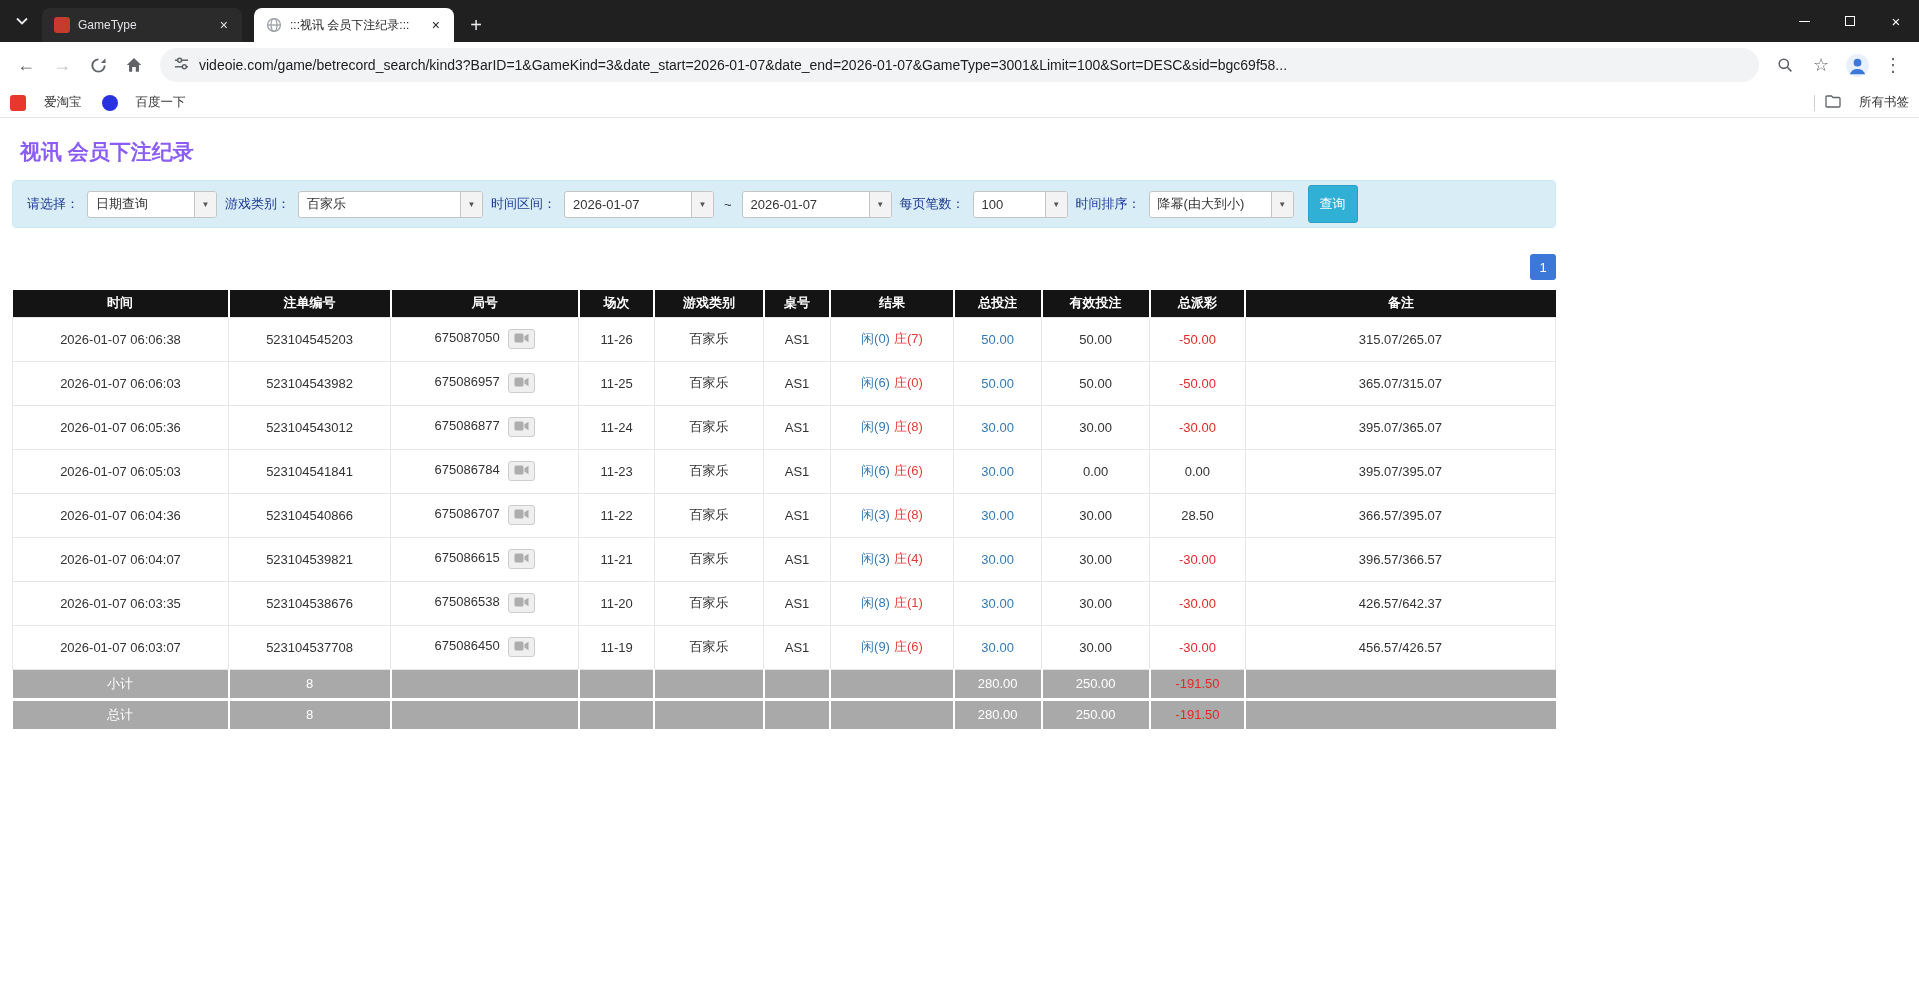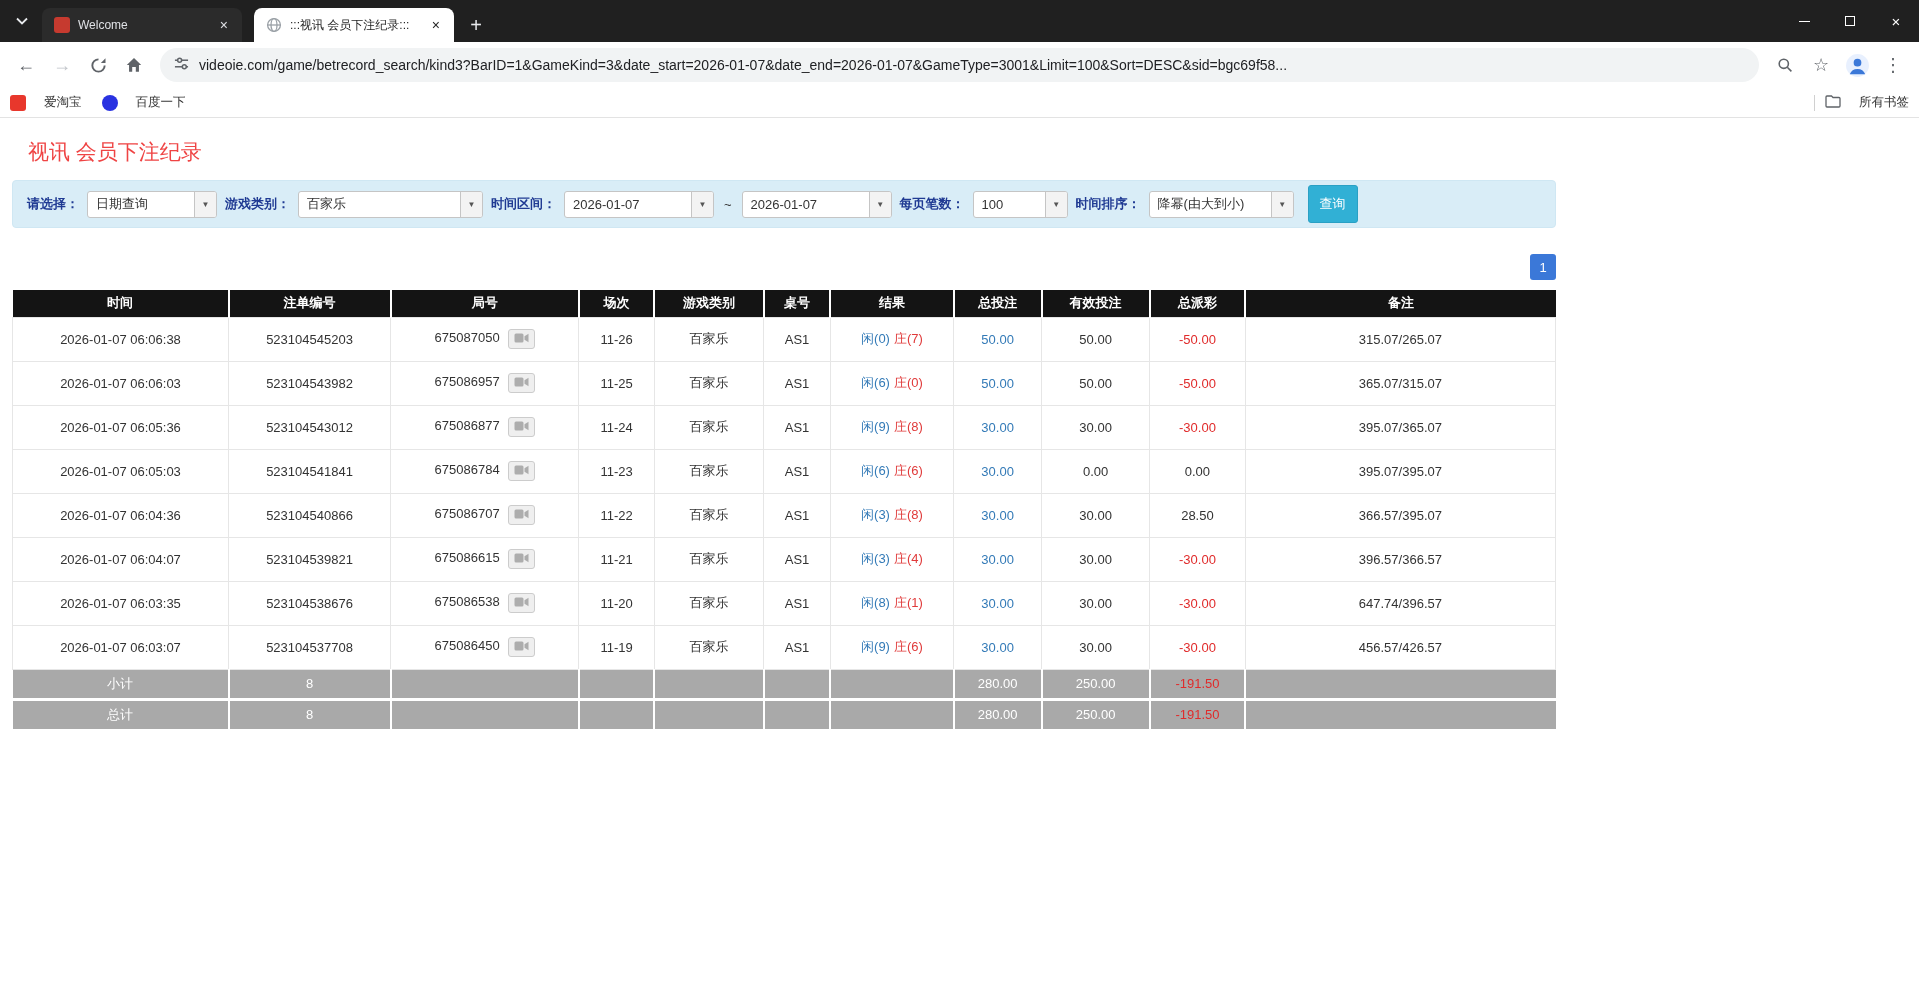--- a/index.html
+++ b/index.html
@@ -33,24 +33,24 @@
   .bm-item { display:flex; align-items:center; gap:18px; font-size:12.5px; color:#333; cursor:pointer; }
   .bm-icon { width:16px; height:16px; border-radius:3px; display:inline-block; }
   .bm-icon.taobao { background:#e8372c; }
   .bm-icon.baidu { background:#2932e1; border-radius:50%; }
   .bm-right { margin-left:auto; display:flex; align-items:flex-end; gap:10px;padding-left:32px; }
   .bm-divider { width:1px; height:16px; background:#d0d0d0; }
 
   
   .content { width:1919px; background:#fff; position:relative; }
   .container { width:1544px; margin-left:12px; }
-  .page-title { font-size:21px; font-weight:400; color:#ef4444; margin:20px 0 14px 16px; padding-left:0; }
+  .page-title { font-size:21px; font-weight:700; color:#8b5cf6; margin:20px 0 14px 8px; padding-left:0; }
 
   .filterbar { background:#d9edf7; border:1px solid #cfe7f3; border-radius:4px; height:48px; display:flex; align-items:center; padding:0 14px; gap:8px; }
-  .f-label { font-size:13px; font-weight:bold; color:#1f3a93; white-space:nowrap; }
+  .f-label { font-size:13px; font-weight:normal; color:#1f3a93; white-space:nowrap; }
   .combo { display:inline-flex; height:27px; background:#fff; border:1px solid #c5c5c5; border-radius:3px; overflow:hidden;text-align:center; }
   .combo-text { display:flex; align-items:center; padding:0 8px; font-size:13px; color:#333; flex:1; white-space:nowrap; }
   .combo-arrow { width:22px; display:flex; align-items:center; justify-content:center; background:#f3f3f3; border-left:1px solid #c5c5c5; font-size:8px; color:#555; cursor:pointer; }
   .w-select { width:130px; } .w-game { width:185px; } .w-date { width:150px; } .w-pp { width:95px; } .w-sort { width:145px; }
   .tilde { font-size:13px; color:#333; margin:0 2px; }
   .btn-search { background:#31b0d5; color:#fff; border:1px solid #2aa0c4; border-radius:3px; font-size:13px; height:38px; padding:0 11px; margin-left:6px; cursor:pointer; }
 
   .summary-bar { background:#dff0d8; border-radius:3px; height:35px; margin-top:15px; display:flex; align-items:center; justify-content:space-between; padding:0 14px; }
   .sum-left { font-size:13px; color:#555; }
   .sum-right { font-size:12.5px; color:#e8262d; }
@@ -76,21 +76,21 @@
 <body>
 
 <div class="titlebar">
   <div class="tab-search">
     <svg width="12" height="8" viewBox="0 0 12 8">
         <path d="M1 1.5 6 6.5 11 1.5" stroke="#e8eaed" stroke-width="1.8" fill="none"></path>
       </svg>
   </div>
   <div class="tab inactive">
     <span class="favicon red"></span>
-    <span class="tab-title">Welcome</span>
+    <span class="tab-title">GameType</span>
     <span class="tab-close">×</span>
   </div>
   <div class="tab active">
     <span class="favicon">
       <svg width="16" height="16" viewBox="0 0 16 16" fill="none" stroke="#9aa0a6" stroke-width="1.3">
           <circle cx="8" cy="8" r="6.4"></circle>
           <ellipse cx="8" cy="8" rx="3" ry="6.4"></ellipse>
           <line x1="1.6" y1="8" x2="14.4" y2="8"></line>
         </svg>
     </span>
@@ -349,21 +349,21 @@
                   <rect x="0.5" y="1.5" width="9" height="9" rx="1.5" fill="#adadad"></rect>
                   <path d="M10.5 4.2 14.5 1.8v8.4L10.5 7.8z" fill="#adadad"></path>
                 </svg></button></td>
           <td>11-20</td>
           <td>百家乐</td>
           <td>AS1</td>
           <td><span class="player">闲(8)</span><span class="banker">庄(1)</span></td>
           <td class="blue">30.00</td>
           <td>30.00</td>
           <td class="neg">-30.00</td>
-          <td>647.74/396.57</td>
+          <td>426.57/642.37</td>
         </tr>
         <tr>
           <td>2026-01-07 06:03:07</td>
           <td>523104537708</td>
           <td><span>675086450</span><button class="video-btn"><svg width="15" height="12" viewBox="0 0 15 12">
                   <rect x="0.5" y="1.5" width="9" height="9" rx="1.5" fill="#adadad"></rect>
                   <path d="M10.5 4.2 14.5 1.8v8.4L10.5 7.8z" fill="#adadad"></path>
                 </svg></button></td>
           <td>11-19</td>
           <td>百家乐</td>

